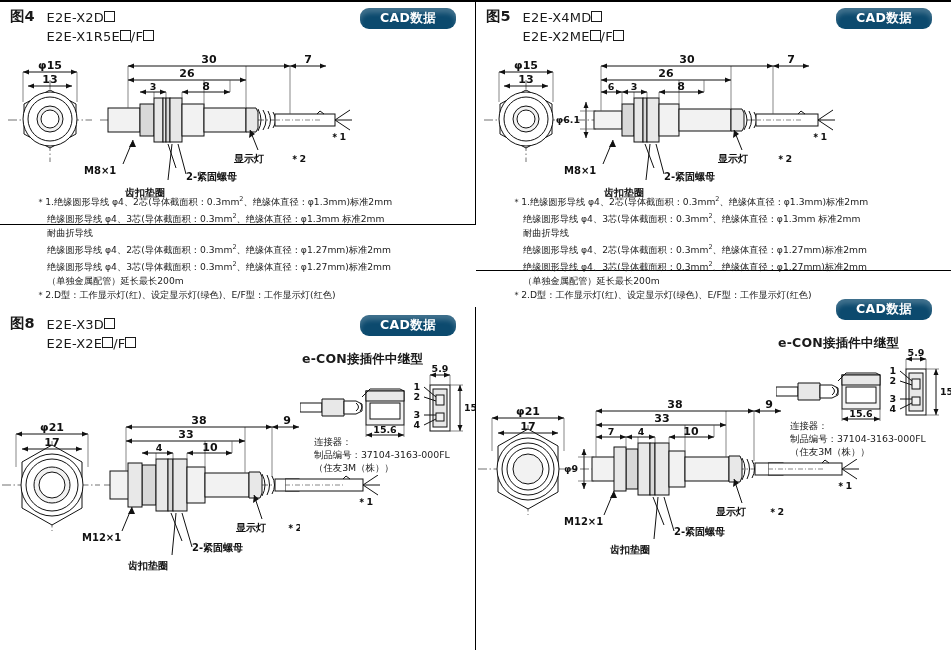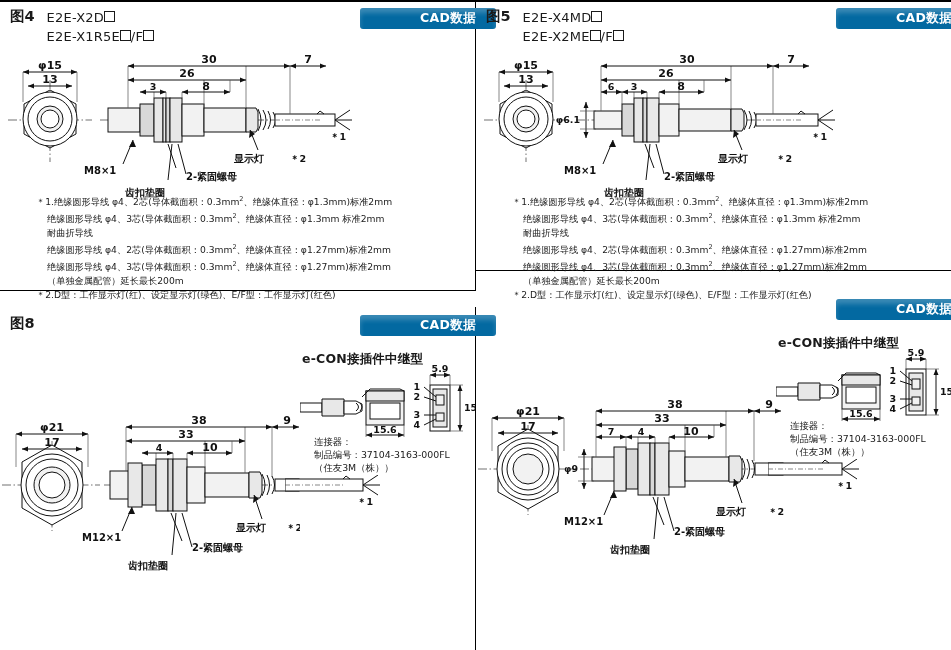--- a/index.html
+++ b/index.html
@@ -5,38 +5,37 @@
   html,body{margin:0;padding:0;}
   body{
     width:951px;height:650px;background:#ffffff;
     font-family:"DejaVu Sans","Liberation Sans",sans-serif;
     color:#1a1a1a;overflow:hidden;position:relative;
   }
   .sheet{position:relative;width:951px;height:650px;}
 
   
   .quad{position:absolute;box-sizing:border-box;}
-  .q-tl{left:0;top:0;width:476px;height:291px;border-bottom:1.5px solid #000;border-right:1.5px solid #000;}
+  .q-tl{left:0;top:0;width:476px;height:225px;border-bottom:1.5px solid #000;border-right:1.5px solid #000;}
   .q-tr{left:476px;top:0;width:475px;height:271px;border-bottom:1.5px solid #000;}
   .q-bl{left:0;top:307px;width:476px;height:359px;border-right:1.5px solid #000;}
   .q-br{left:476px;top:291px;width:475px;height:359px;}
   .topline{position:absolute;left:0;top:0;width:951px;height:1.5px;background:#000;}
 
   
   .hdr{position:absolute;left:10px;top:8px;display:flex;align-items:flex-start;}
   .fignum{font-size:14.5px;font-weight:bold;letter-spacing:0;margin-right:12px;line-height:17px;}
   .models{font-size:13px;font-weight:normal;line-height:19px;letter-spacing:.2px;}
   .models div{white-space:nowrap;}
   .sq{display:inline-block;width:9px;height:9px;border:1.6px solid #1a1a1a;vertical-align:0px;margin:0 0px;}
   .cadbtn{
-    position:absolute;top:8px;width:96px;height:21px;border-radius:3px;
-    background:#0369a1;color:#fff;font-size:12.5px;font-weight:bold;
+    position:absolute;top:8px;width:96px;height:21px;border-radius:9px;
+    background:#0c4a6e;color:#fff;font-size:12.5px;font-weight:bold;
     display:flex;align-items:center;justify-content:center;letter-spacing:.4px;
     box-shadow:inset 0 5px 5px rgba(255,255,255,.22);
-    padding-left:40px;
   }
   .cad-tl{left:360px;} .cad-tr{left:836px;}
   .cad-bl{left:360px;} .cad-br{left:836px;}
 
   .econlabel{position:absolute;font-size:12.5px;font-weight:bold;letter-spacing:.2px;}
 
   
   .notes{position:absolute;font-size:9.2px;line-height:14px;white-space:nowrap;letter-spacing:0;}
   .notes .ind1{padding-left:11px;}
   .notes sup{font-size:6.5px;vertical-align:super;}
@@ -308,20 +307,24 @@
       <div class="ind1">绝缘圆形导线 φ4、3芯(导体截面积：0.3mm<sup>2</sup>、绝缘体直径：φ1.27mm)标准2mm</div>
       <div class="ind1">（单独金属配管）延长最长200m</div>
       <div>＊2.D型：工作显示灯(红)、设定显示灯(绿色)、E/F型：工作显示灯(红色)</div>
     </div>
   </div>
 
   <div class="quad q-bl">
 
     <div class="hdr">
       <div class="fignum">图8</div>
+      <div class="models">
+        <div><span>E2E-X3D</span><span class="sq"></span></div>
+        <div><span>E2E-X2E</span><span class="sq"></span><span>/F</span><span class="sq"></span></div>
+      </div>
     </div>
     <div class="cadbtn cad-bl">CAD数据</div>
     <div class="econlabel" style="left:302px;top:44px">e-CON接插件中继型</div>
 
     <svg width="175" height="130" style="position:absolute;left:300px;top:52px">
 
       <rect class="bdy3" x="0" y="44" width="22" height="9"></rect>
       <path class="bdy2" d="M22,40 L44,40 L44,57 L22,57 Z"></path>
       <path class="bdy3" d="M44,42 L56,42 L62,45 L62,52 L56,55 L44,55 Z"></path>
       <g class="ln">

